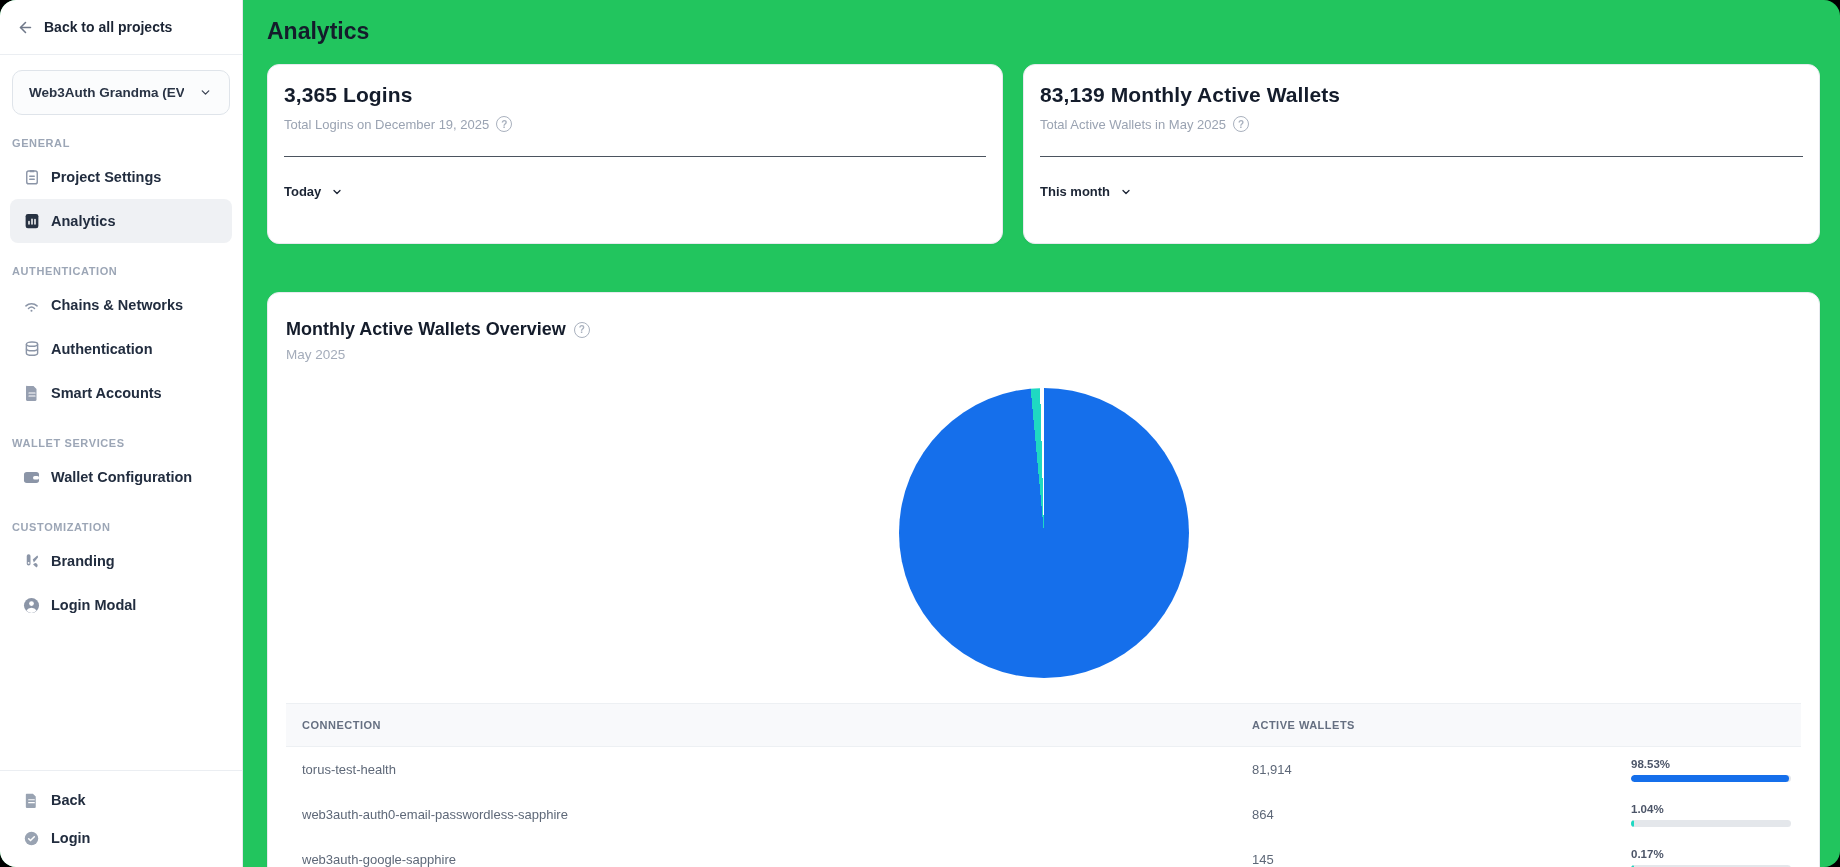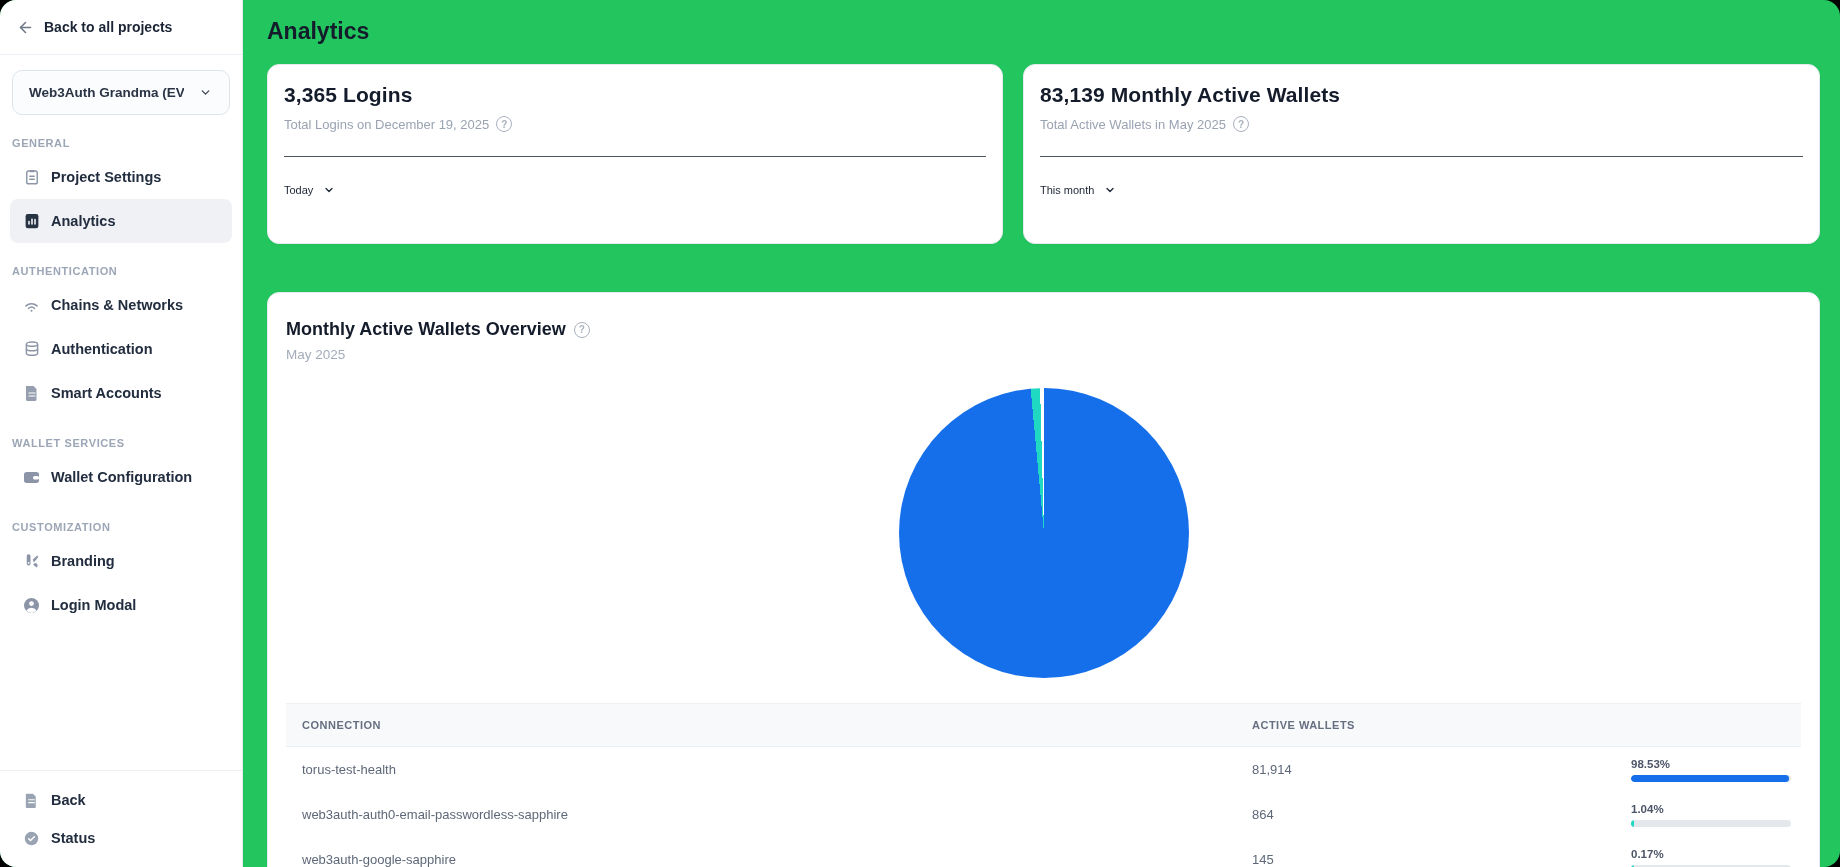--- a/index.html
+++ b/index.html
@@ -38,21 +38,21 @@
   .stats-row { display:grid; grid-template-columns: 736px 1fr; gap:20px; margin-top:19px; }
   .card {
     background:#fff; border:1px solid #E7EAEF; border-radius:12px;
     box-shadow:0 1px 2px rgba(16,24,40,.03);
   }
   .stat-card { height:180px; padding:18px 16px; }
   .stat-value { font-size:21px; font-weight:700; color:#141C2B; letter-spacing:.1px; }
   .stat-sub { display:flex; align-items:center; gap:7px; margin-top:9px; font-size:13px; color:#9AA3B2; }
   .stat-divider { border-top:1.6px solid #4B545F; margin-top:24px; }
   .range-select { display:inline-flex; align-items:center; gap:10px; margin-top:27px; cursor:pointer; }
-  .range-select .val { font-size:11px; font-weight:400; color:#1B2434; }
+  .range-select .val { font-size:13px; font-weight:700; color:#1B2434; }
   .help-dot {
     width:16px; height:16px; border:1.3px solid #A9B1BE; border-radius:50%;
     color:#A9B1BE; font-size:10px; font-weight:700; display:inline-flex; align-items:center; justify-content:center; flex:none;
   }
   
   .chart-card { margin-top:48px; padding:26px 18px 0 18px; min-height:620px; }
   .chart-title-row { display:flex; align-items:center; gap:8px; padding-left:0; }
   .chart-title { font-size:18px; font-weight:700; color:#141C2B; }
   .chart-sub { margin-top:7px; font-size:13.5px; color:#A4ACBA; }
   .pie-wrap { display:flex; justify-content:center; margin-top:26px; }
@@ -205,21 +205,21 @@
         </span>
         <span class="lbl">Back</span>
       </div>
       <div class="foot-item">
         <span class="icon18">
           <svg width="17" height="17" viewBox="0 0 24 24">
               <circle cx="12" cy="12" r="9.5" fill="#99A3B2"></circle>
               <path d="M8 12.3l2.6 2.6L16 9.5" stroke="#fff" stroke-width="2.2" fill="none" stroke-linecap="round" stroke-linejoin="round"></path>
             </svg>
         </span>
-        <span class="lbl">Status</span>
+        <span class="lbl">Login</span>
       </div>
     </div>
   </aside>
 
   <main class="main">
     <h1 class="page-title">Analytics</h1>
 
     <div class="stats-row">
 
       <section class="card stat-card">

